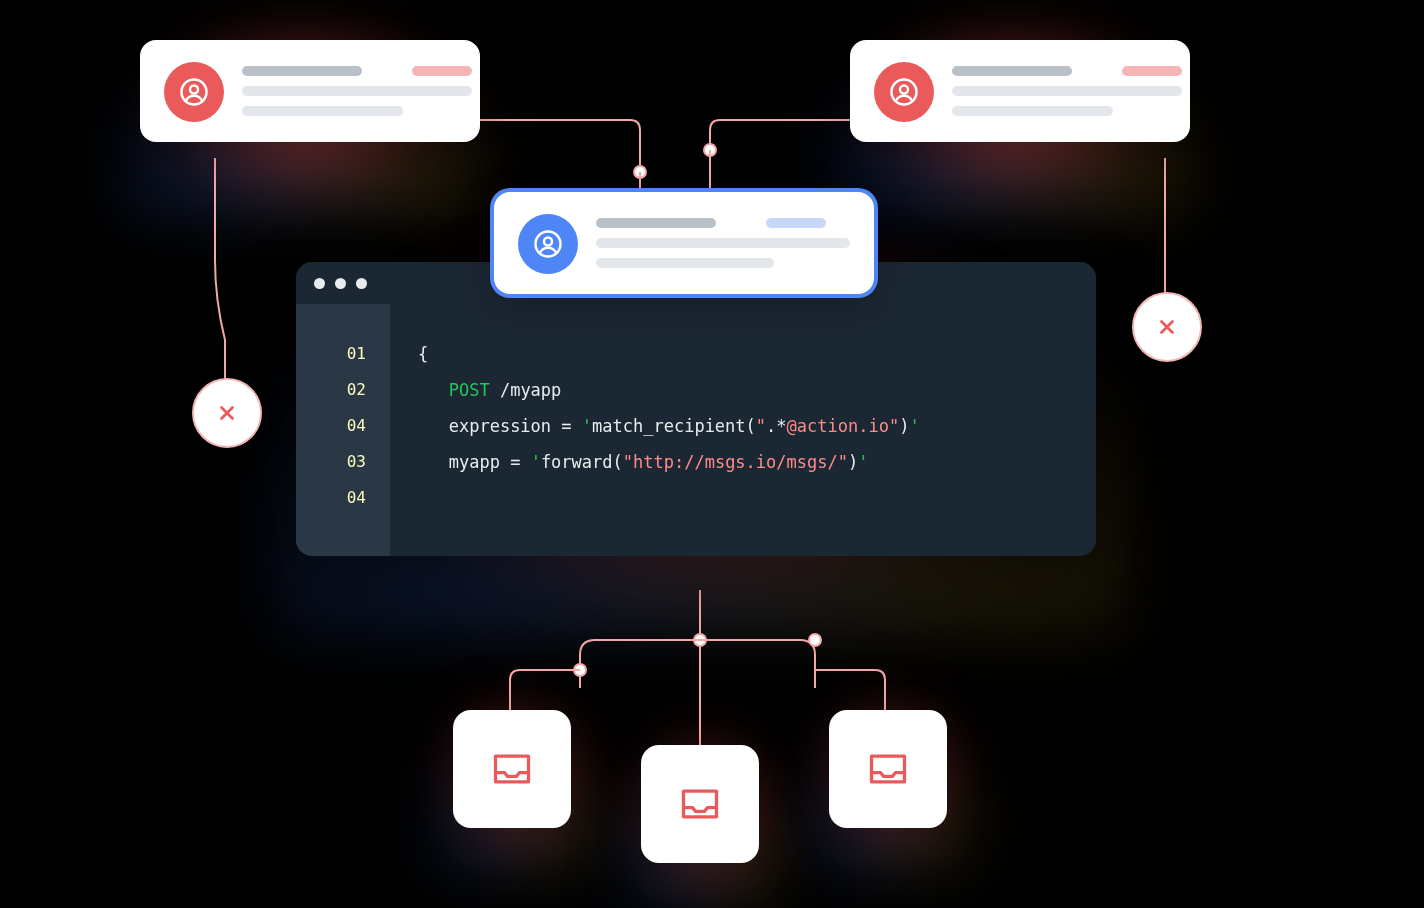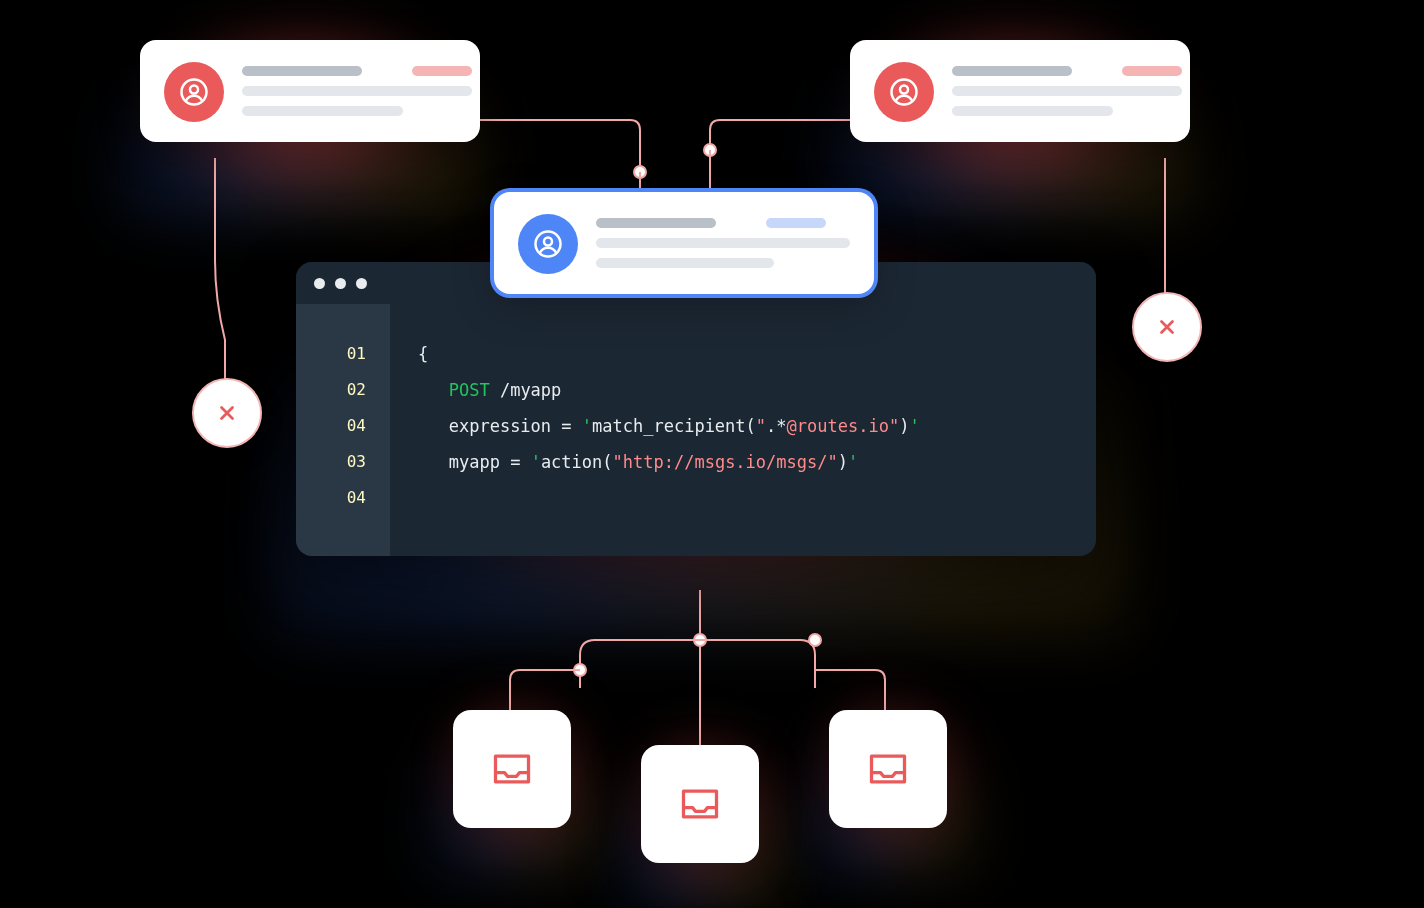--- a/index.html
+++ b/index.html
@@ -154,22 +154,22 @@
     <div class="code-body">
       <div class="gutter">
         <div>01</div>
         <div>02</div>
         <div>04</div>
         <div>03</div>
         <div>04</div>
       </div>
       <div class="code"><span>{</span>
    <span class="t-green">POST</span><span> /myapp</span>
-   <span>expression</span><span> = </span><span class="t-green">'</span><span>match_recipient(</span><span class="t-red">"</span><span>.*</span><span class="t-red">@routes.io</span><span class="t-red">"</span><span>)</span><span class="t-green">'</span>
-   <span>myapp</span><span> = </span><span class="t-green">'</span><span>action(</span><span class="t-red">"</span><span class="t-red">http://msgs.io/msgs/</span><span class="t-red">"</span><span>)</span><span class="t-green">'</span>
+   <span>expression</span><span> = </span><span class="t-green">'</span><span>match_recipient(</span><span class="t-red">"</span><span>.*</span><span class="t-red">@action.io</span><span class="t-red">"</span><span>)</span><span class="t-green">'</span>
+   <span>myapp</span><span> = </span><span class="t-green">'</span><span>forward(</span><span class="t-red">"</span><span class="t-red">http://msgs.io/msgs/</span><span class="t-red">"</span><span>)</span><span class="t-green">'</span>
 <span></span></div>
     </div>
   </div>
 
   <div class="card" style="left:140px; top:40px; width:340px;">
     <div class="avatar red">
       <svg viewBox="0 0 24 24" fill="none" stroke="#fff" stroke-width="2">
           <circle cx="12" cy="12" r="10"></circle>
           <circle cx="12" cy="10" r="3.2"></circle>
           <path d="M5.5 19c1.4-2.6 4-4 6.5-4s5.1 1.4 6.5 4"></path>

